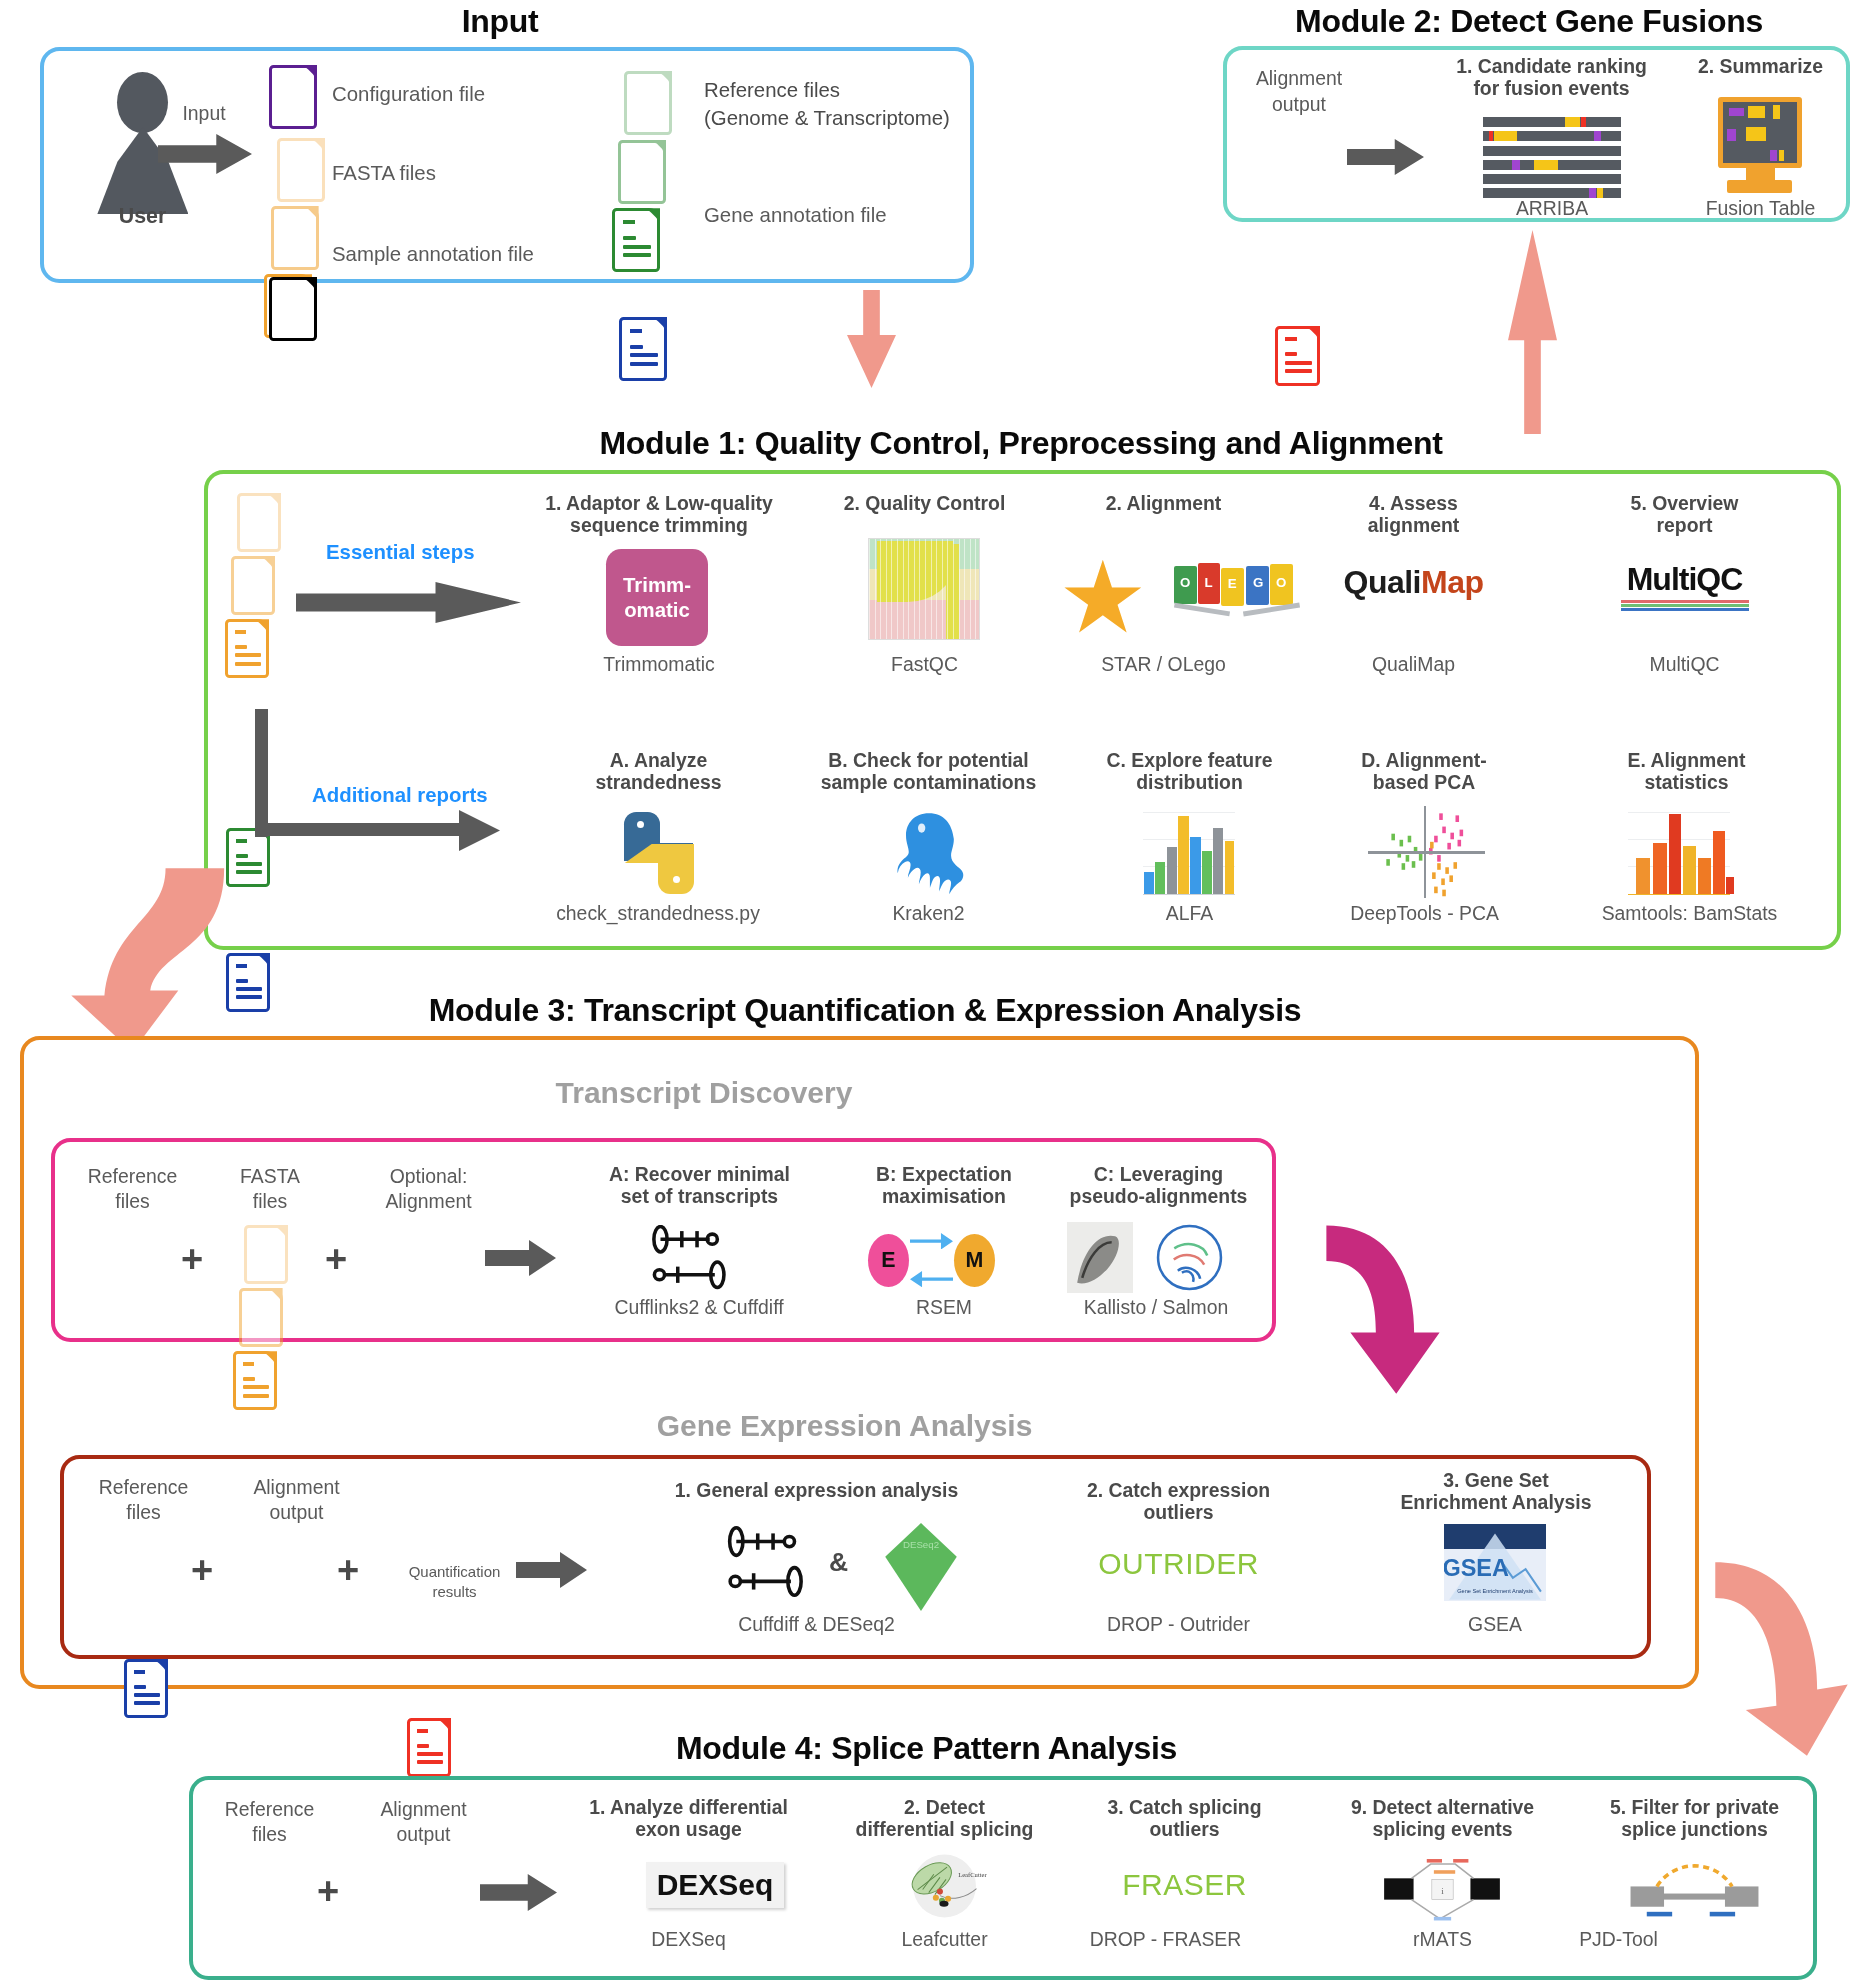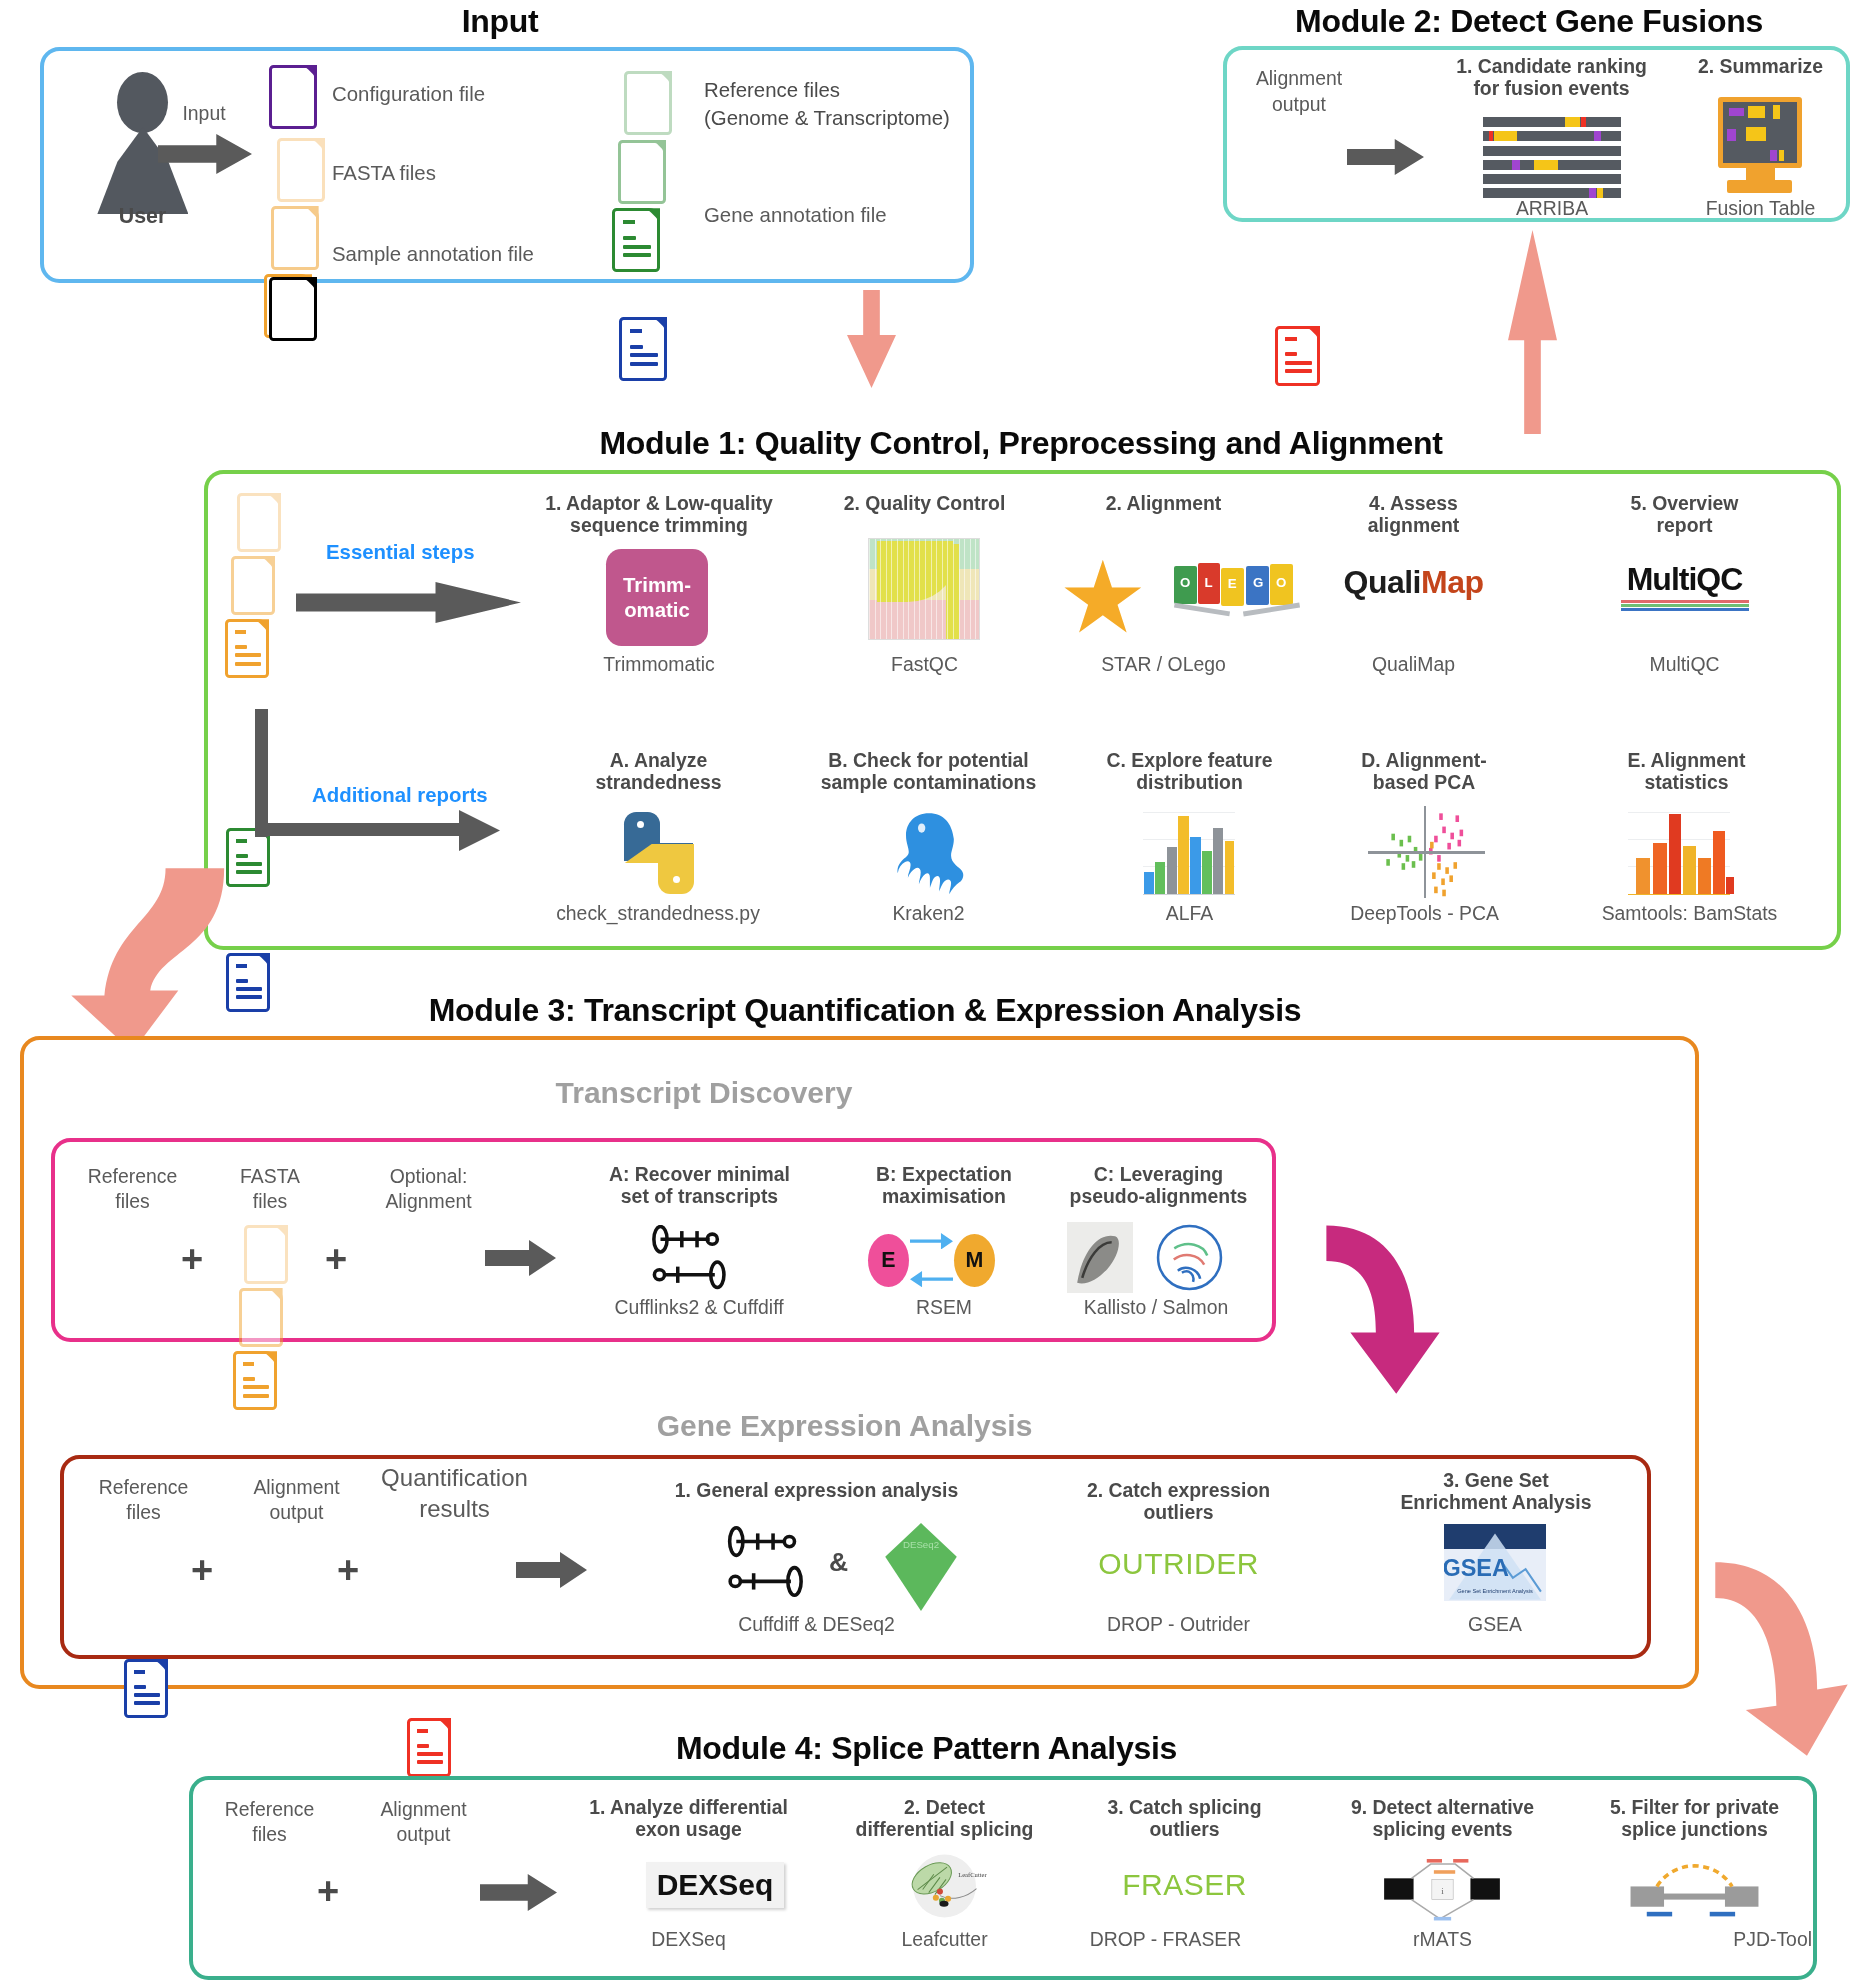--- a/index.html
+++ b/index.html
@@ -620,21 +620,21 @@
 
 <div class="abs plus" style="left:191px; top:1551px; font-size:38px;">+</div>
 
 <div class="abs lbl" style="left:230px; top:1475px; width:133px; font-size:19.4px; line-height:1.3;">
   <div>Alignment</div>
   <div>output</div>
 </div>
 
 <div class="abs plus" style="left:337px; top:1551px; font-size:38px;">+</div>
 
-<div class="abs lbl" style="left:373px; top:1462px; width:163px; font-size:24px; line-height:1.3;">
+<div class="abs lbl" style="left:373px; top:1562px; width:163px; font-size:15px; line-height:1.3;">
   <div>Quantification</div>
   <div>results</div>
 </div>
 
 <div class="abs arrow-h" style="left:516px; top:1552px; width:71px; height:36px;"></div>
 
 <div class="abs step-head" style="left:602px; top:1480px; width:429px; font-size:19.4px;">1. General expression analysis</div>
 <div class="abs" style="left:722px; top:1524px; width:97px; height:77px;">
   <svg viewBox="0 0 190 150" width="97" height="77" aria-hidden="true">
     <ellipse cx="28" cy="34" rx="13" ry="27" fill="none" stroke="#111" stroke-width="7"></ellipse>
@@ -765,14 +765,14 @@
 <div class="abs" style="left:1628px; top:1858px; width:133px; height:66px;">
   <svg viewBox="0 0 260 130" width="133" height="66" aria-hidden="true">
     <rect x="4" y="56" width="66" height="40" fill="#9b9b9b"></rect>
     <rect x="190" y="56" width="66" height="40" fill="#9b9b9b"></rect>
     <rect x="68" y="70" width="124" height="12" fill="#9b9b9b"></rect>
     <path d="M56 56 C 90 2, 170 2, 204 56" fill="none" stroke="#f0a92e" stroke-width="7" stroke-dasharray="12 9"></path>
     <rect x="36" y="106" width="50" height="9" fill="#2f6fc0"></rect>
     <rect x="160" y="106" width="50" height="9" fill="#2f6fc0"></rect>
   </svg>
 </div>
-<div class="abs tool-name" style="left:1577px; top:1928px; width:235px; font-size:19.4px;text-align:right;">PJD-Tool</div>
+<div class="abs tool-name" style="left:1501px; top:1928px; width:235px; font-size:19.4px;">PJD-Tool</div>
 
 
 </body></html>

